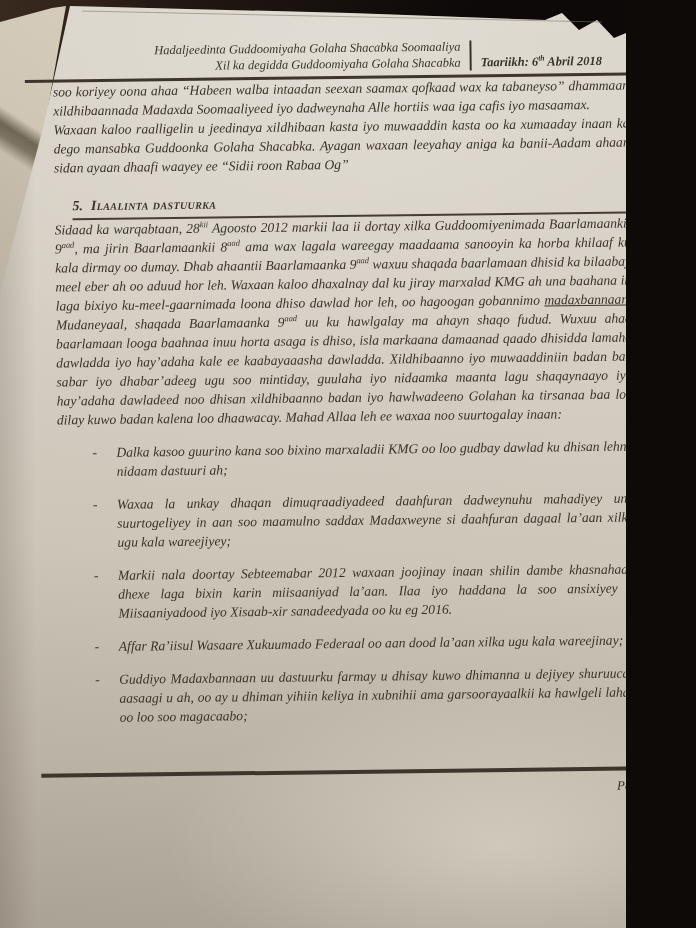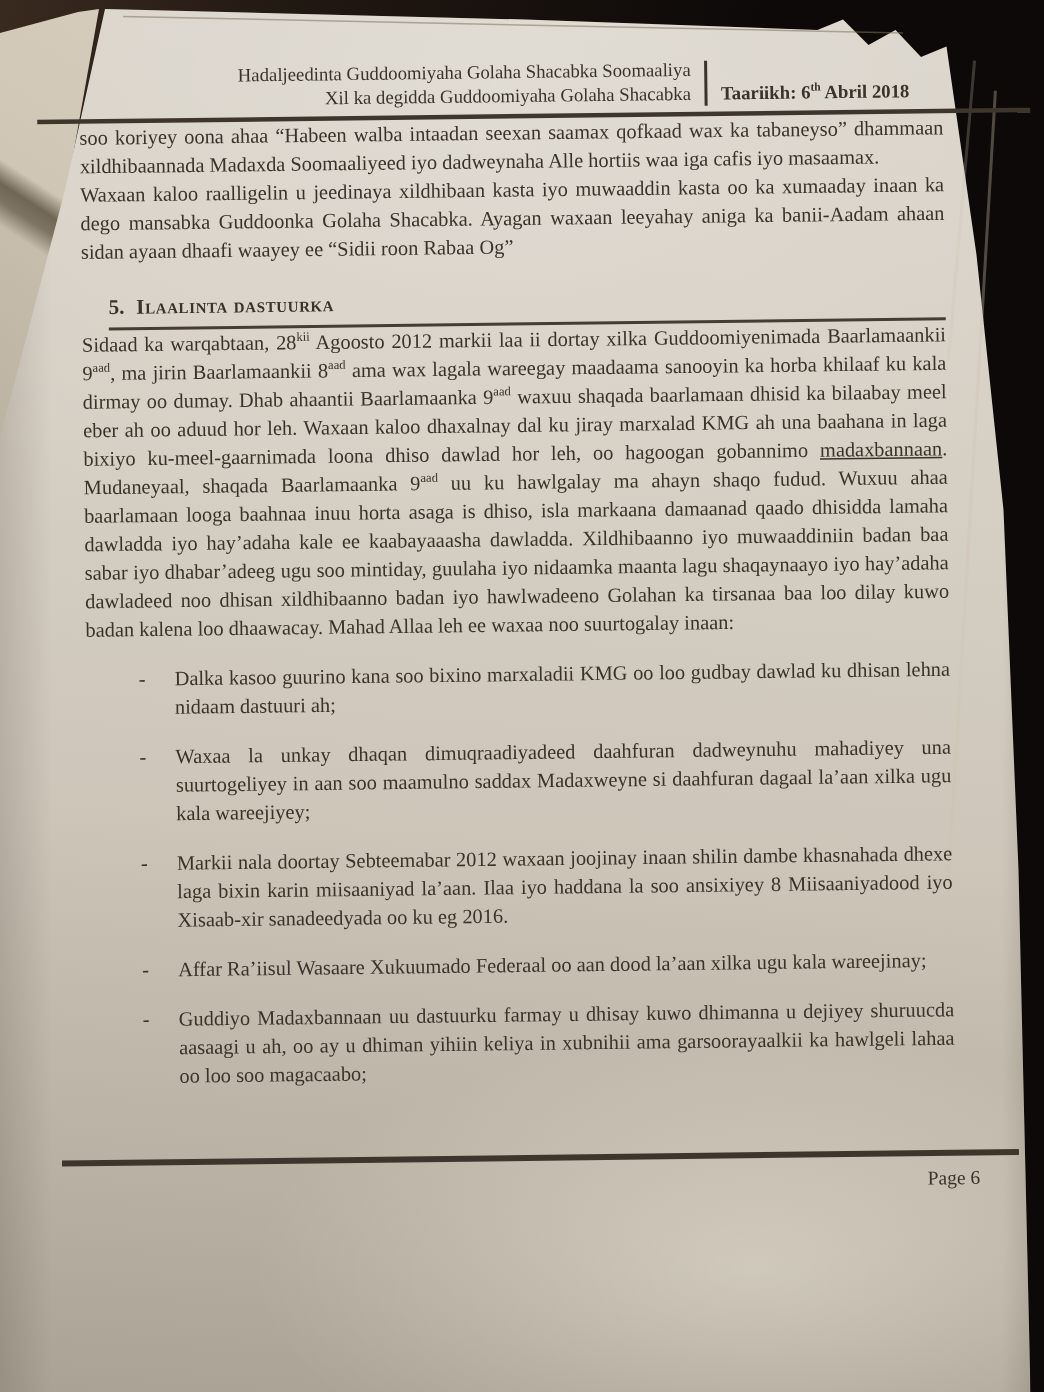--- a/index.html
+++ b/index.html
@@ -2,24 +2,25 @@
 <html><head>
 <meta charset="utf-8">
 <style>
   html,body{margin:0;padding:0;}
   body{
     width:696px;height:928px;overflow:hidden;
     background:#0e0a08;
     font-family:"Liberation Serif","DejaVu Serif",serif;
   }
   .scene{
-    position:relative;width:696px;height:928px;overflow:hidden;
+    position:relative;width:626px;height:928px;overflow:hidden;
     background:
       linear-gradient(105deg, rgba(62,46,34,0.9) 0%, rgba(34,24,18,0.95) 22%, rgba(12,9,8,1) 55%),
       #0c0907;
+    font-style: italic;
   }
   
   .floor{
     position:absolute;left:0;top:0;width:120px;height:330px;
     clip-path:polygon(0px 22px, 52px 8px, 66px 6px, 44px 130px, 0px 305px);
     background:linear-gradient(33deg,#b9b0a0 0%, #c6bdac 44%, #7e7463 48%, #6f6656 51%, #cfc6b5 55%, #d6cdbc 100%);
   }
   
   .paper{
     position:absolute;left:0;top:0;width:696px;height:928px;

